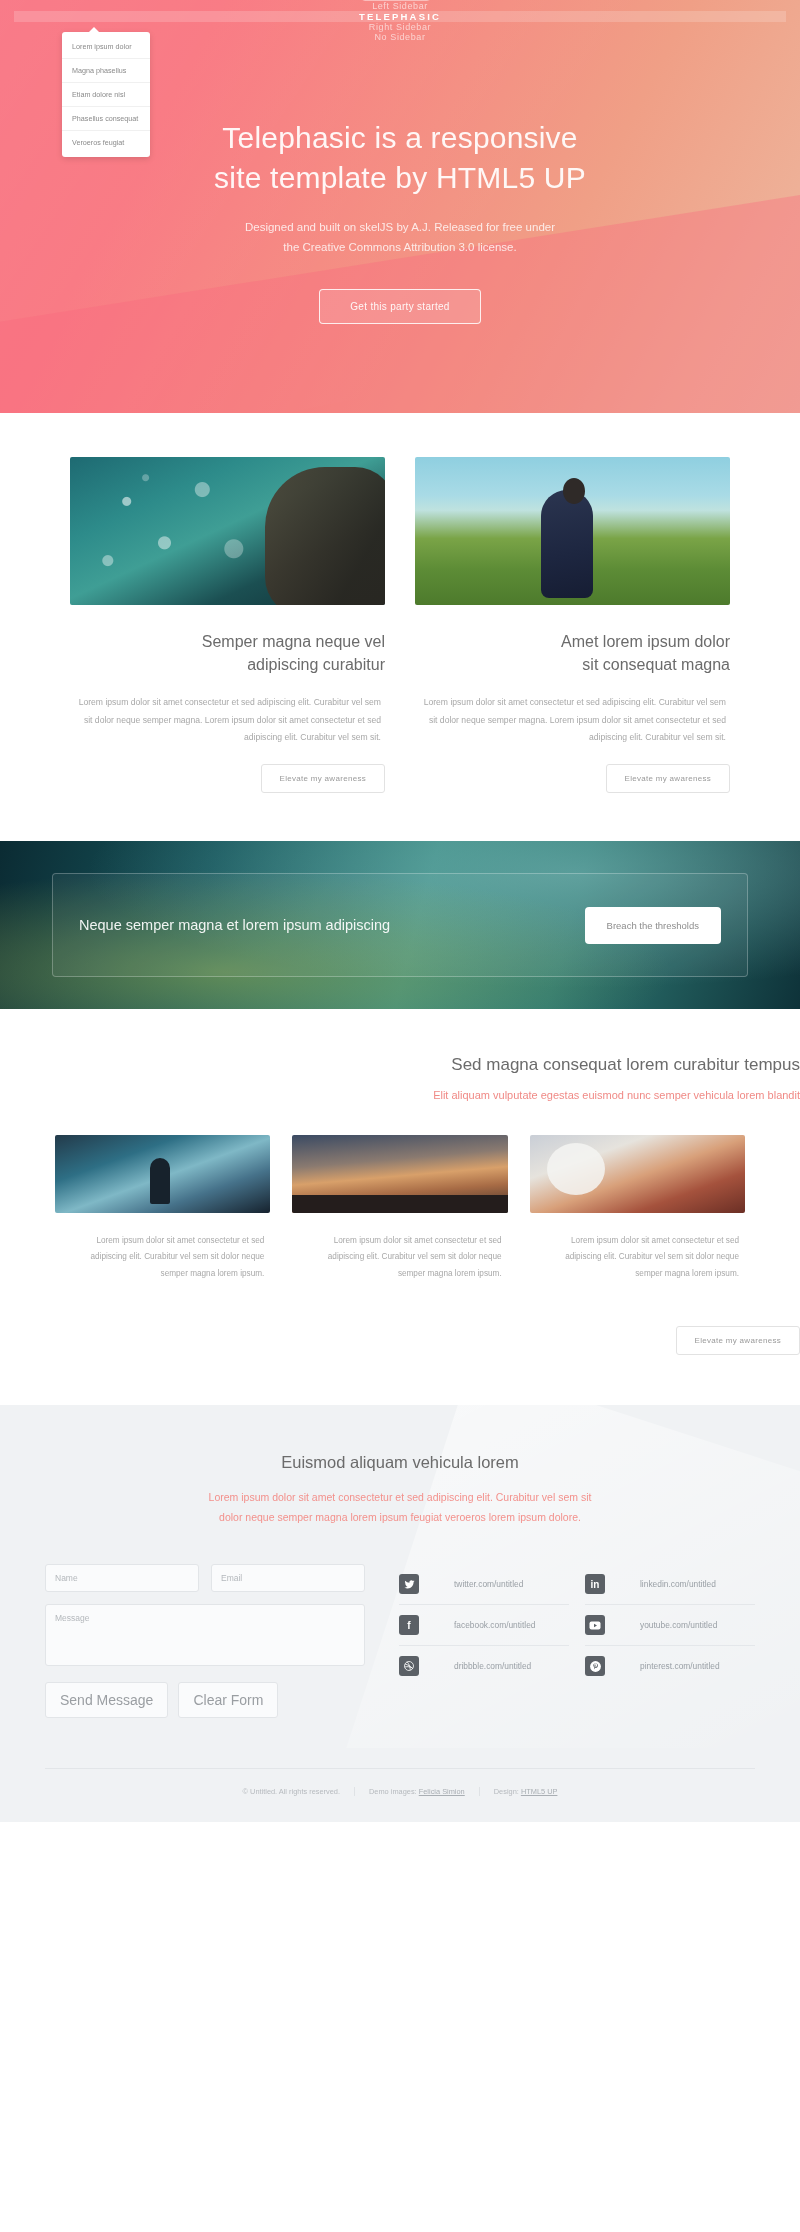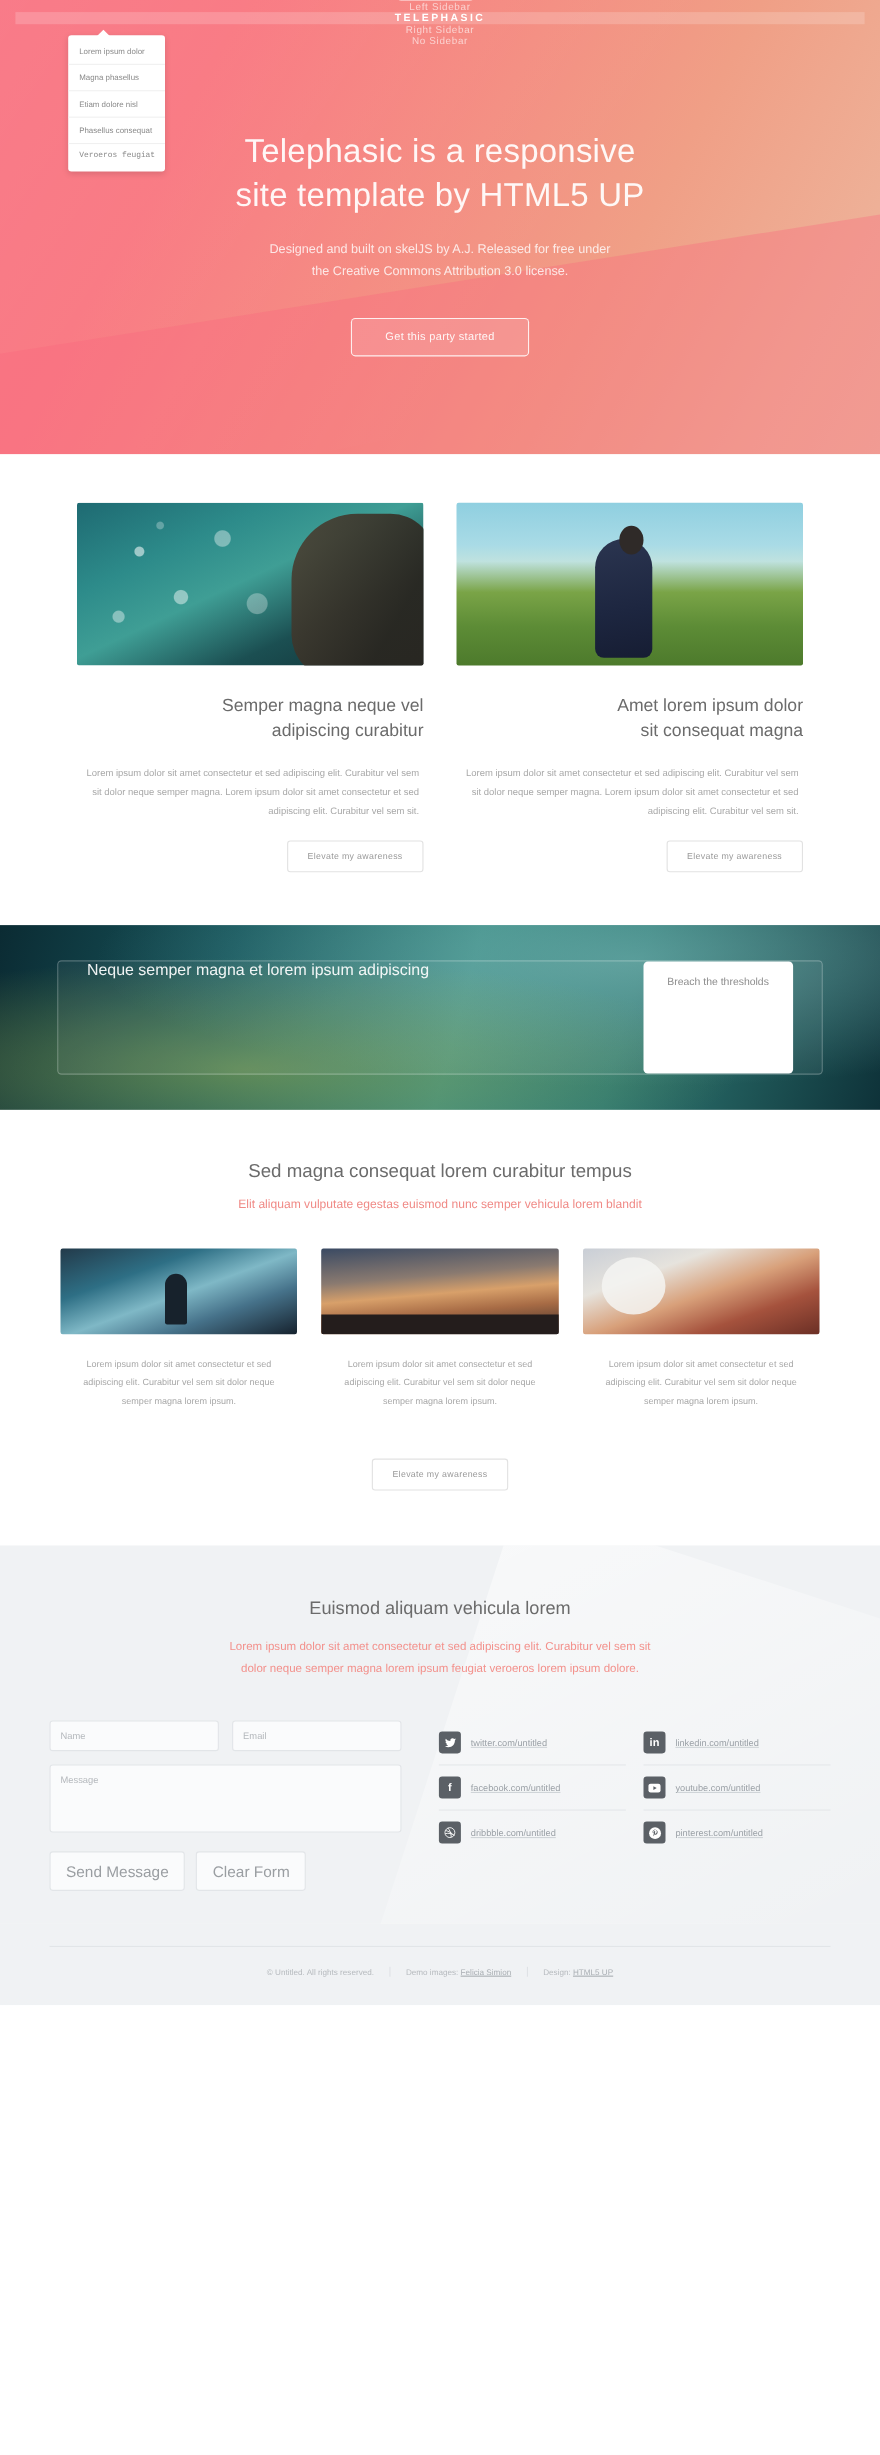--- a/index.html
+++ b/index.html
@@ -100,21 +100,21 @@
     border-bottom: 6px solid #ffffff;
   }
   .dropdown-menu .dd-item {
     font-size: 7.2px;
     color: #8a8a8a;
     padding: 7px 9px 7px 10px;
     border-bottom: 1px solid #f0f0f0;
     cursor: pointer;
     white-space: nowrap;
   }
-  .dropdown-menu .dd-item:last-child { border-bottom: none; font-family: Liberation Mono, monospace; }
+  .dropdown-menu .dd-item:last-child { border-bottom: none; }
 
   .hero-inner {
     position: relative;
     z-index: 20;
     text-align: center;
     padding-top: 88px;
   }
   .hero-title {
     font-size: 30px;
     font-weight: normal;
@@ -240,20 +240,21 @@
       linear-gradient(105deg, #0b2b33 0%, #17565c 26%, #3a8a82 52%, #2f7a74 70%, #0e3239 100%);
   }
   .banner-box {
     position: absolute;
     left: 52px; right: 52px; top: 32px;
     height: 104px;
     border: 1px solid rgba(255,255,255,0.26);
     border-radius: 4px;
     background: rgba(255,255,255,0.05);
     display: flex;
+    align-items: center;
     padding: 0 26px;
     gap: 20px;
   }
   .banner-text {
     font-size: 14.5px;
     color: rgba(255,255,255,0.92);
     font-weight: normal;
     flex: 1;
   }
   .banner-btn {
@@ -263,21 +264,21 @@
     font-size: 9.5px;
     padding: 13px 22px;
     cursor: pointer;
     white-space: nowrap;
   }
 
   
   .sec-three {
     background: #ffffff;
     padding: 46px 0 50px 0;
-    text-align: center;
+    text-align: right;
     position: relative;
   }
   .sec-title {
     font-size: 17px;
     font-weight: normal;
     color: #6b6b6b;
   }
   .sec-subtitle {
     margin-top: 14px;
     font-size: 11px;
@@ -419,22 +420,22 @@
     align-items: center;
     justify-content: center;
     font-size: 10px;
     font-weight: bold;
     flex: 0 0 20px;
   }
   .sicon svg { display:block; }
   .slabel {
     font-size: 8.4px;
     color: #9aa0a6;
-    text-decoration: underline;
     text-decoration-color: #cfd4d8;
+    margin-left: 26px;
   }
 
   
   .footer {
     background: #f0f2f4;
     padding: 20px 0 26px 0;
     text-align: center;
     position: relative;
     z-index: 2;
   }

